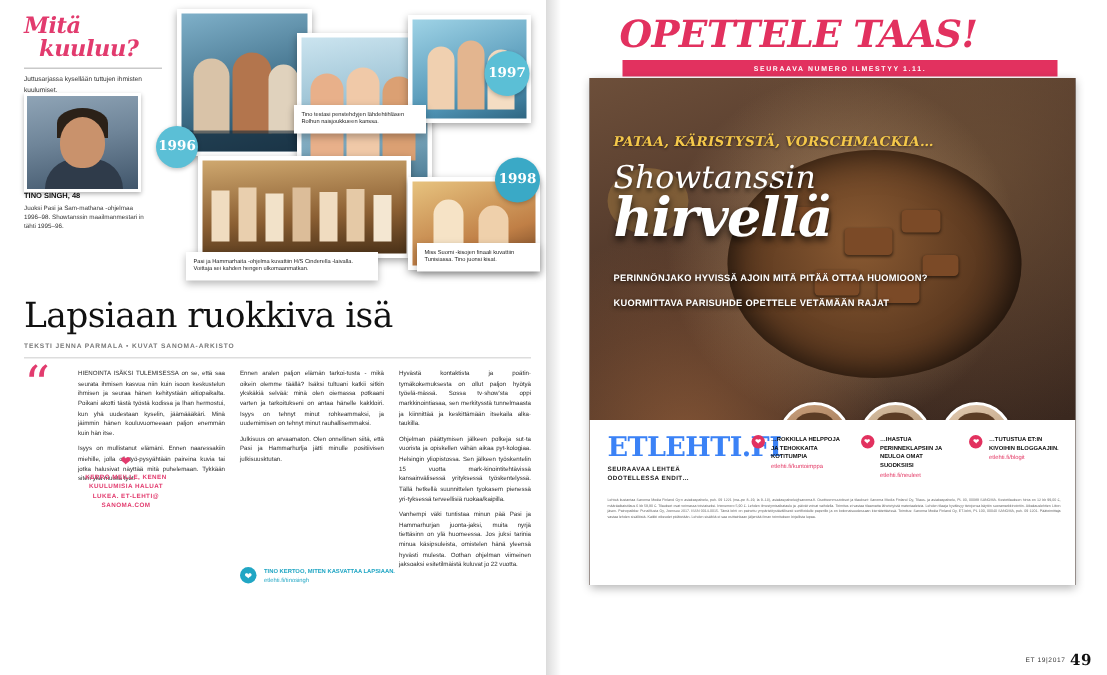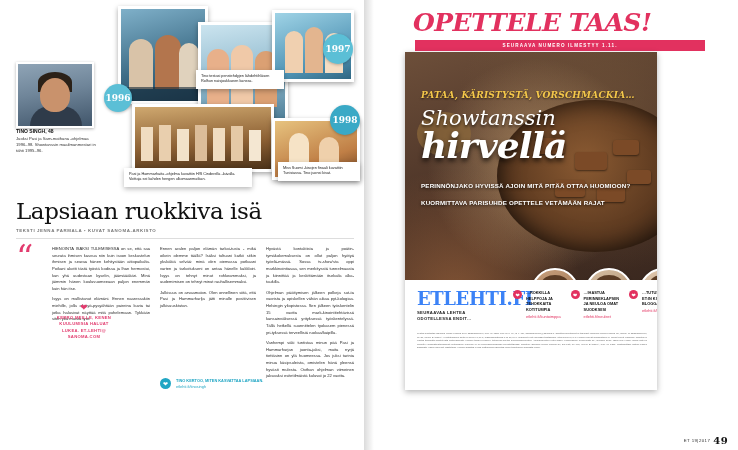--- a/index.html
+++ b/index.html
@@ -238,23 +238,23 @@
     background: #e2315f;
     color: #fff;
     font-size: 4.6px;
     font-weight: bold;
     letter-spacing: 1.1px;
     text-align: center;
     padding: 3px 0;
   }
   .cover {
     position: absolute;
-    left: 36px;
+    left: 24px;
     top: 52px;
-    width: 252px;
+    width: 324px;
     height: 338px;
     background: #3c2a22;
     overflow: hidden;
     box-shadow: 0 2px 6px rgba(0,0,0,.3);
   }
   .cover-photo {
     position: absolute;
     inset: 0;
     background:
       radial-gradient(circle at 52% 34%, rgba(255,210,150,.45) 0%, rgba(0,0,0,0) 42%),
@@ -438,20 +438,28 @@
     pointer-events: none;
   }
 </style>
 </head>
 <body>
 
 <div class="spread">
 
   <div class="page page-left">
 
+    <div class="mita-kuuluu">
+      <div class="mk-title">
+        <span>Mitä</span>
+        <span class="l2">kuuluu?</span>
+      </div>
+      <div class="mk-rule"></div>
+      <div class="mk-desc">Juttusarjassa kysellään tuttujen ihmisten kuulumiset.</div>
+    </div>
 
     <div class="tino-photo">
       <div class="body"></div>
       <div class="hair"></div>
       <div class="face"></div>
     </div>
 
     <div class="cap-tino">
       <b>TINO SINGH, 48</b>
       <span>Juoksi Pasi ja Sam-mathana -ohjelmaa 1996–98. Showtanssin maailmanmestari in tähti 1995–96.</span>

